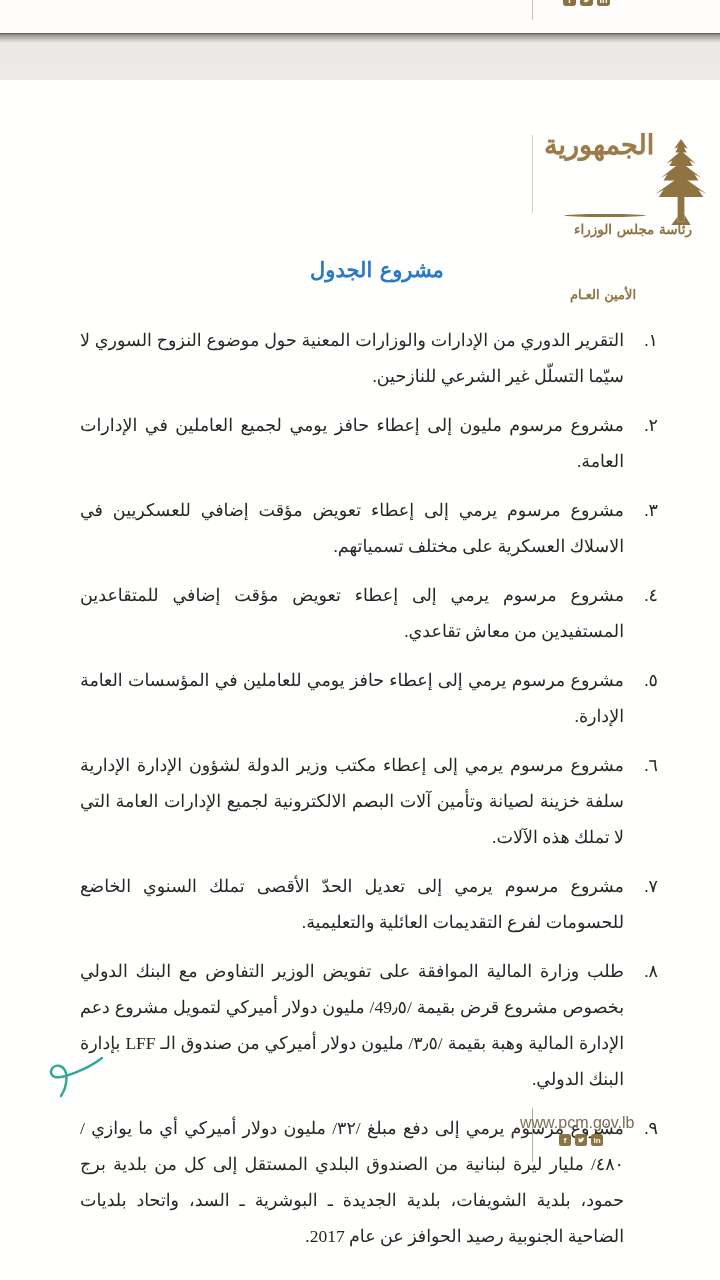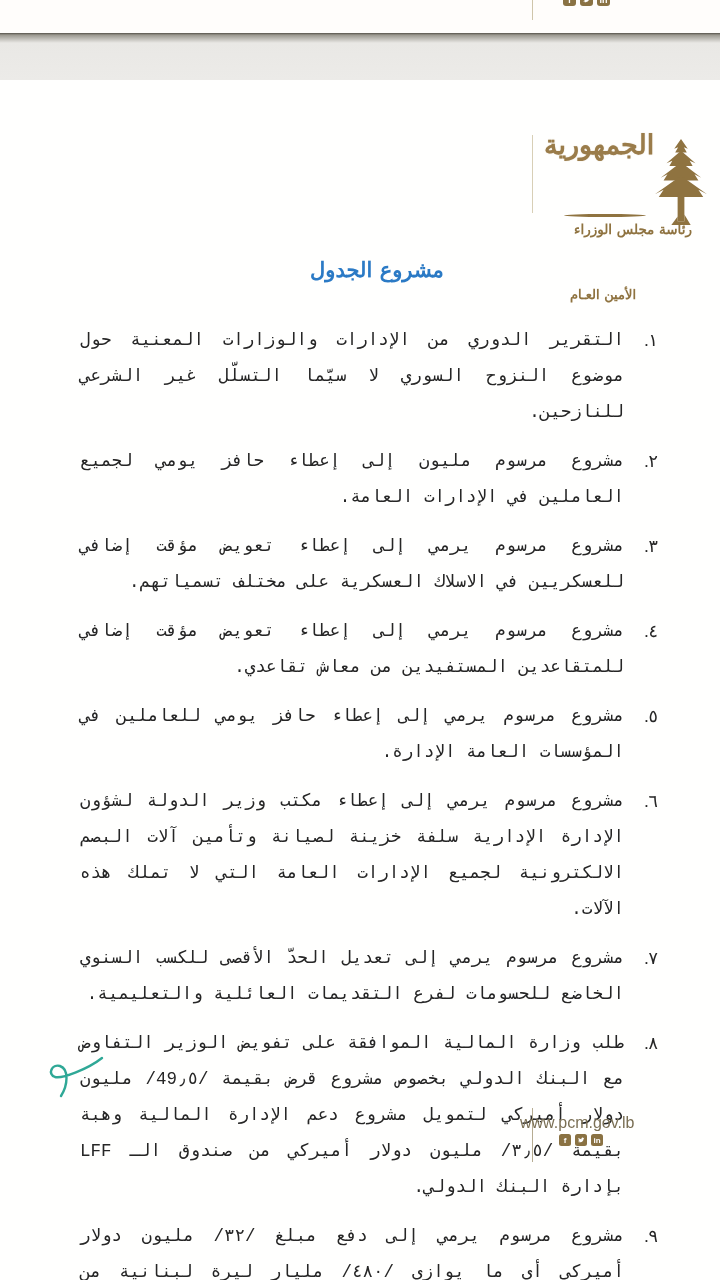--- a/index.html
+++ b/index.html
@@ -35,21 +35,21 @@
     color:#8f7340;font-size:13px;font-weight:bold;font-family:"DejaVu Serif", serif;margin-top:41px;}
   
   .doc-title{position:absolute;top:177px;left:17px;width:720px;text-align:center;
     color:#2b7ac5;font-size:21px;font-weight:bold;font-family:"DejaVu Serif", serif;}
   
   .agenda{position:absolute;top:242px;right:62px;width:578px;direction:rtl;}
   .item{display:flex;margin-bottom:13px;color:#262626;
     font-family:"Liberation Serif","DejaVu Serif", serif;
     font-size:17.5px;line-height:36px;}
   .item .num{min-width:34px;flex:0 0 34px;}
-  .item .txt{flex:1;text-align:justify;font-family:Liberation Mono, monospace;}
+  .item .txt{flex:1;text-align:justify;}
   
   .signature{position:absolute;top:972px;left:42px;width:72px;height:52px;}
   
   .ftr-vrule{position:absolute;top:1028px;right:187px;width:1px;height:54px;background:#b6ac92;}
   .ftr-url{position:absolute;top:1034px;right:70px;width:130px;text-align:left;
     color:#7a6f54;font-size:16px;font-family:"Liberation Sans", sans-serif;}
   .ftr-icons{position:absolute;top:1054px;right:117px;display:flex;gap:4px;}
   .sq-icon.small{width:12px;height:12px;font-size:8px;border-radius:2.5px;}
   .sq-icon svg{display:block;}
 </style>
@@ -113,21 +113,21 @@
     <div class="item">
       <span class="num">٥.</span>
       <span class="txt">مشروع مرسوم يرمي إلى إعطاء حافز يومي للعاملين في المؤسسات العامة الإدارة.</span>
     </div>
     <div class="item">
       <span class="num">٦.</span>
       <span class="txt">مشروع مرسوم يرمي إلى إعطاء مكتب وزير الدولة لشؤون الإدارة الإدارية سلفة خزينة لصيانة وتأمين آلات البصم الالكترونية لجميع الإدارات العامة التي لا تملك هذه الآلات.</span>
     </div>
     <div class="item">
       <span class="num">٧.</span>
-      <span class="txt">مشروع مرسوم يرمي إلى تعديل الحدّ الأقصى للكسب السنوي الخاضع للحسومات لفرع التقديمات العائلية والتعليمية.</span>
+      <span class="txt">مشروع مرسوم يرمي إلى تعديل الحدّ الأقصى تملك السنوي الخاضع للحسومات لفرع التقديمات العائلية والتعليمية.</span>
     </div>
     <div class="item">
       <span class="num">٨.</span>
       <span class="txt">طلب وزارة المالية الموافقة على تفويض الوزير التفاوض مع البنك الدولي بخصوص مشروع قرض بقيمة /49٫٥/ مليون دولار أميركي لتمويل مشروع دعم الإدارة المالية وهبة بقيمة /٣٫٥/ مليون دولار أميركي من صندوق الـ LFF بإدارة البنك الدولي.</span>
     </div>
     <div class="item">
       <span class="num">٩.</span>
       <span class="txt">مشروع مرسوم يرمي إلى دفع مبلغ /٣٢/ مليون دولار أميركي أي ما يوازي /٤٨٠/ مليار ليرة لبنانية من الصندوق البلدي المستقل إلى كل من بلدية برج حمود، بلدية الشويفات، بلدية الجديدة ـ البوشرية ـ السد، واتحاد بلديات الضاحية الجنوبية رصيد الحوافز عن عام 2017.</span>
     </div>
   </div>

